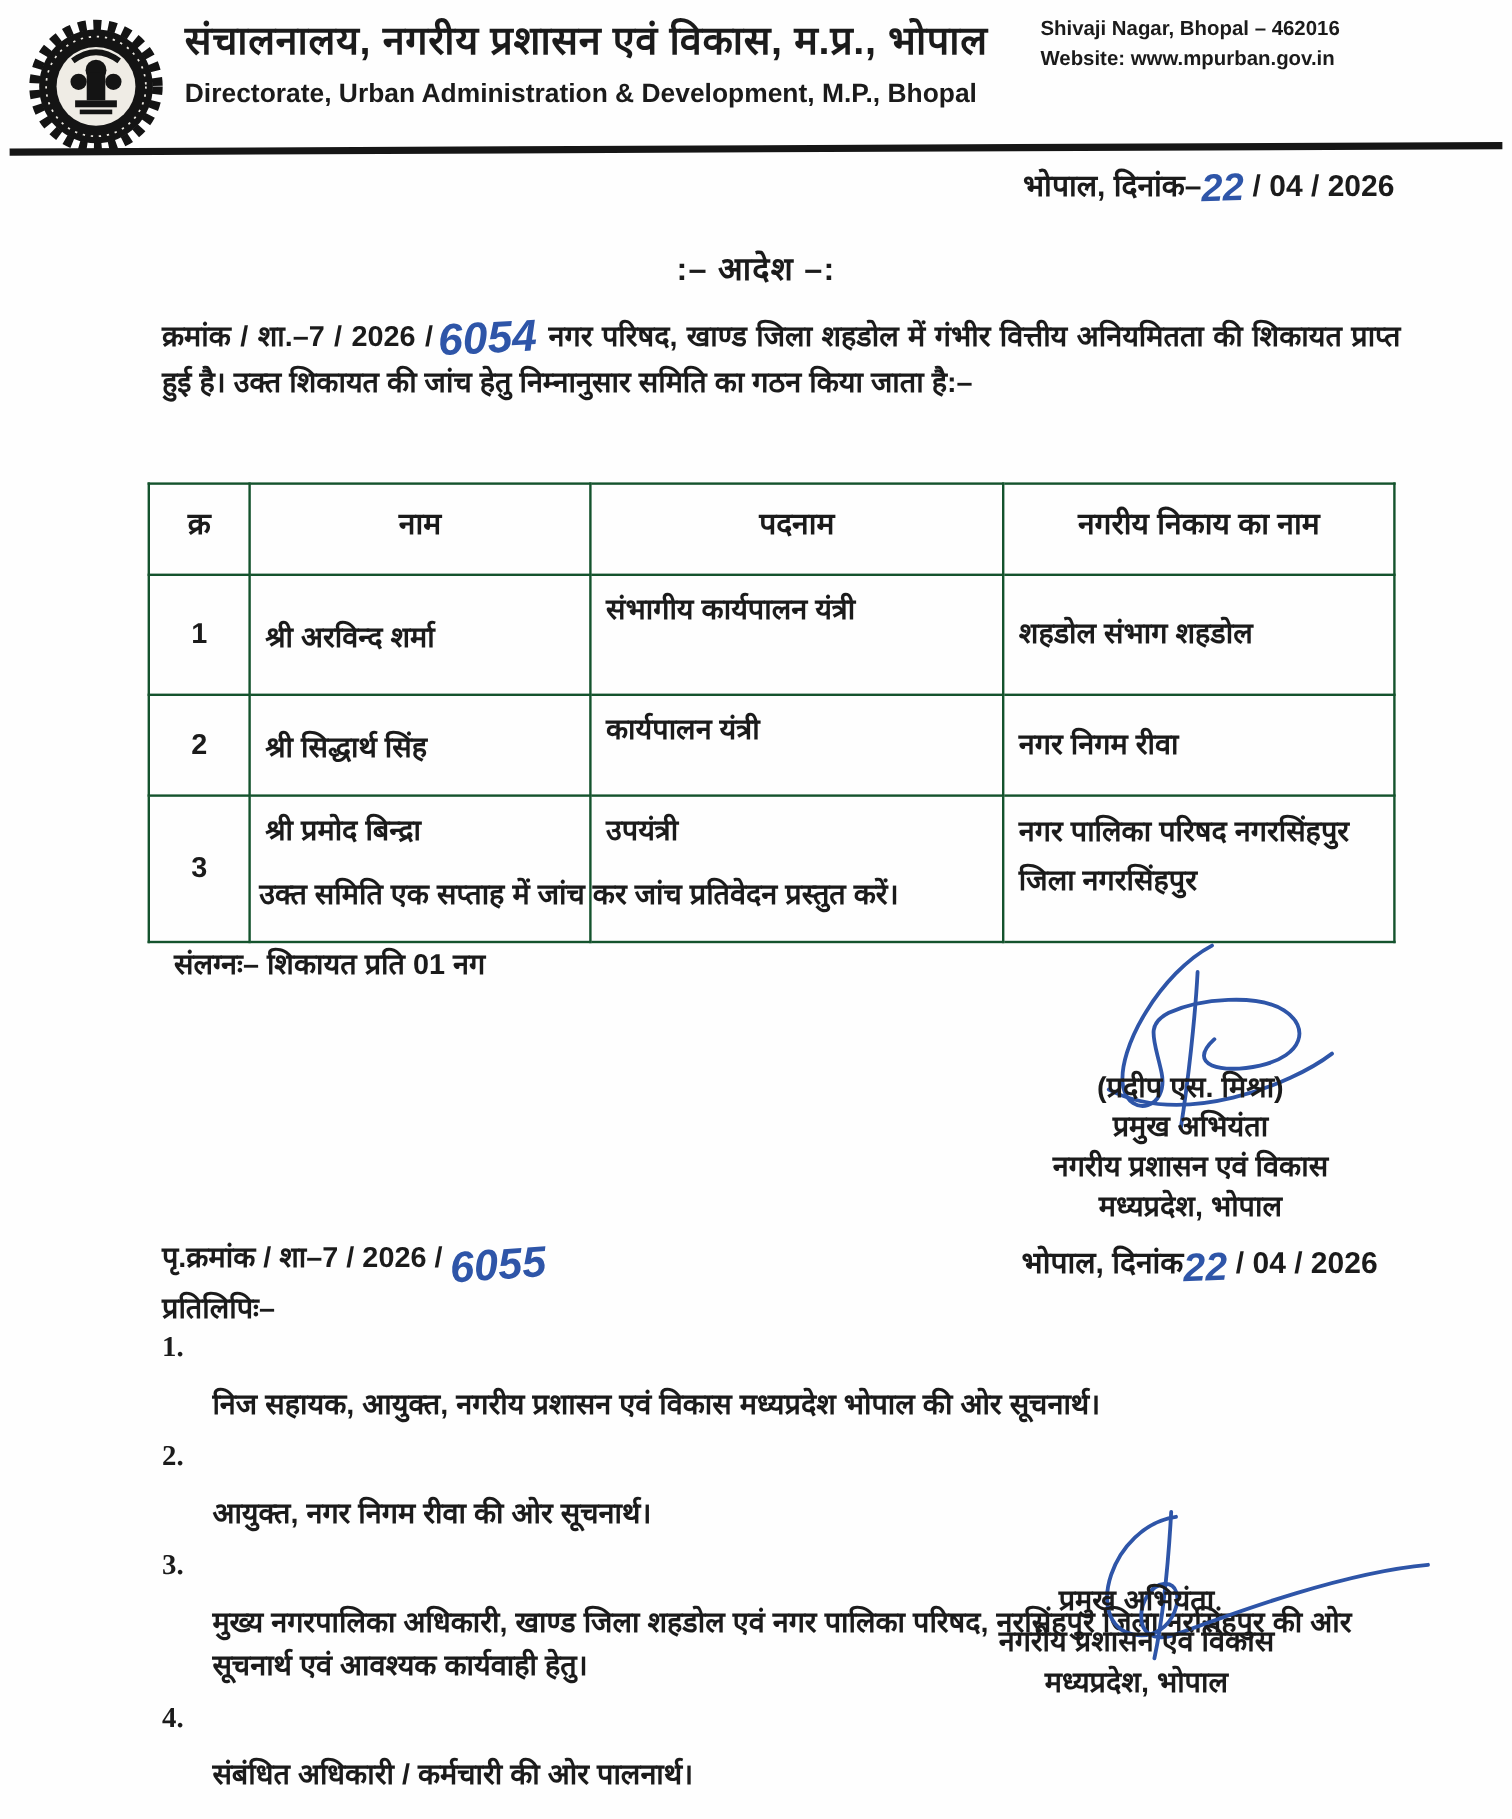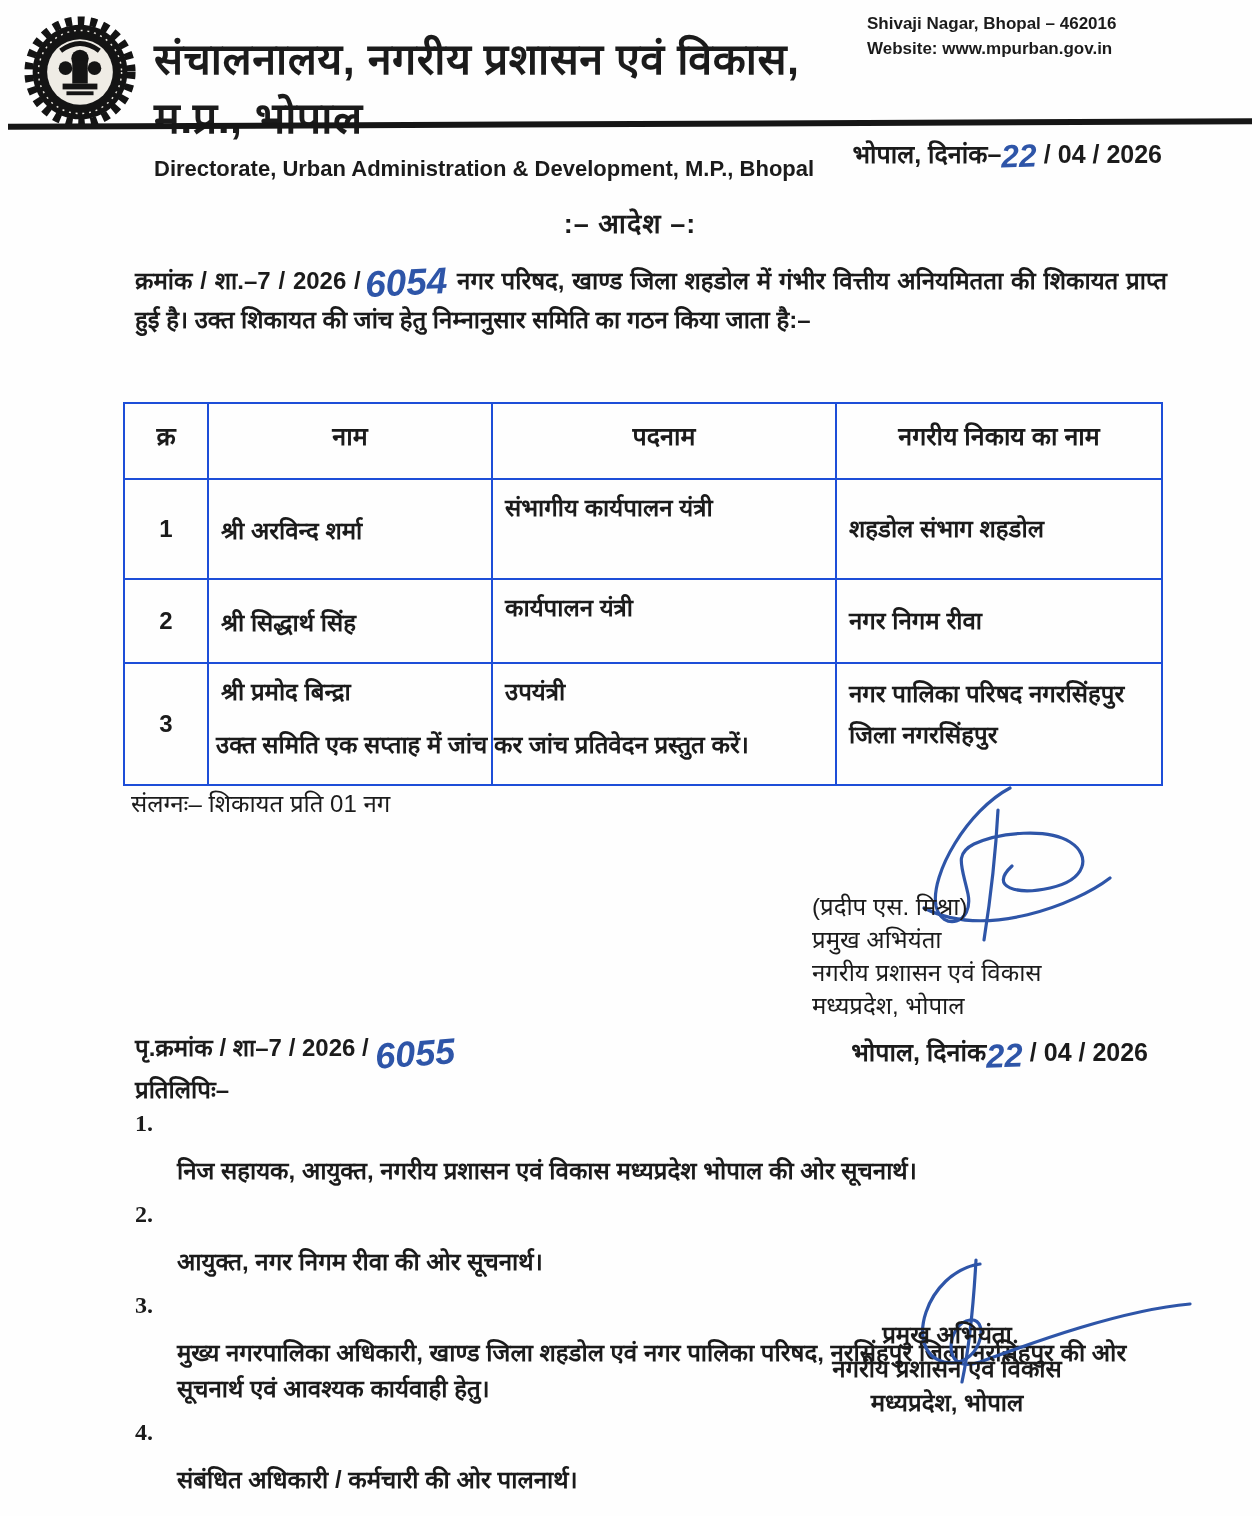--- a/index.html
+++ b/index.html
@@ -12,55 +12,55 @@
     font-family:"Liberation Sans","DejaVu Sans",sans-serif;
     color:#1b1b1b;
     overflow:hidden;
   }
   .abs{position:absolute;}
 
   
   .header{top:10px;left:22px;right:18px;display:flex;align-items:flex-start;}
   .emblem{flex:0 0 118px;margin-top:4px;}
   .org{margin-left:14px;flex:1;}
-  .org-hi{font-size:43px;font-weight:700;letter-spacing:0.5px;margin-top:18px;}
+  .org-hi{font-size:33px;font-weight:700;letter-spacing:0.5px;}
   .org-en{font-size:22px;font-weight:700;margin-top:10px;}
   .addr{flex:0 0 375px;font-size:17px;font-weight:700;line-height:1.45;margin-top:2px;}
   .addr div{white-space:nowrap;}
 
   .rule{top:121px;left:8px;right:8px;height:6px;background:#161616;transform:rotate(-0.25deg);}
 
   .hand{color:#2e55a8;font-style:italic;font-weight:600;display:inline-block;}
 
   .topdate{top:136px;right:98px;font-size:25px;font-weight:700;}
   .topdate .hand{font-size:32px;transform:rotate(-2deg);vertical-align:-4px;}
 
   .order-title{top:204px;left:0;right:0;text-align:center;font-size:27px;font-weight:700;letter-spacing:1px;}
 
   .para1{top:262px;left:135px;width:1032px;font-size:24px;font-weight:600;line-height:1.62;text-align:justify;}
   .para1 .hand{font-size:37px;transform:rotate(-3deg);vertical-align:-6px;margin:0 10px 0 4px;line-height:0;}
 
   
   table.committee{top:402px;left:123px;width:1040px;border-collapse:collapse;position:absolute;font-size:24px;font-weight:600;}
-  table.committee th, table.committee td{border:2px solid #1d4ed8;padding:10px 12px;margin-top:32px;}
+  table.committee th, table.committee td{border:2px solid #14532d;padding:10px 12px;margin-top:32px;}
   table.committee th{font-size:25px;font-weight:700;padding:14px 10px 26px 10px;}
   td.c-sn{width:58px;text-align:center;}
   td.c-name{width:258px;text-align:left;padding-left:16px;}
   td.c-post{width:318px;text-align:left;padding-left:16px;vertical-align:top;}
   td.c-body{text-align:left;line-height:1.7;}
   tr.r1 td{height:78px;}
   tr.r2 td{height:62px;}
   tr.r3 td{height:100px;}
 
   .instr{top:727px;left:216px;font-size:24px;font-weight:600;}
-  .encl{top:786px;left:131px;font-size:24px;font-weight:400;}
+  .encl{top:786px;left:145px;font-size:24px;font-weight:700;}
 
   .sig-svg{pointer-events:none;}
   .sig1-svg{top:782px;left:890px;}
-  .sig1{top:890px;left:812px;width:360px;text-align:left;font-size:24px;font-weight:400;line-height:1.38;}
+  .sig1{top:890px;left:812px;width:360px;text-align:center;font-size:24px;font-weight:700;line-height:1.38;}
   .sig2-svg{top:1256px;left:830px;}
   .sig2{top:1318px;left:772px;width:350px;text-align:center;font-size:24px;font-weight:700;line-height:1.42;}
 
   .refline2{top:1030px;left:135px;font-size:24px;font-weight:700;white-space:nowrap;}
   .refline2 .hand{font-size:36px;transform:rotate(-4deg);vertical-align:-10px;margin-left:6px;}
   .date2{top:1034px;right:112px;font-size:25px;font-weight:700;white-space:nowrap;}
   .date2 .hand{font-size:33px;transform:rotate(-2deg);vertical-align:-6px;}
 
   .pratilipi{top:1072px;left:135px;font-size:24px;font-weight:700;}
   .copylist{top:1105px;left:135px;width:1032px;font-size:24px;font-weight:600;}

